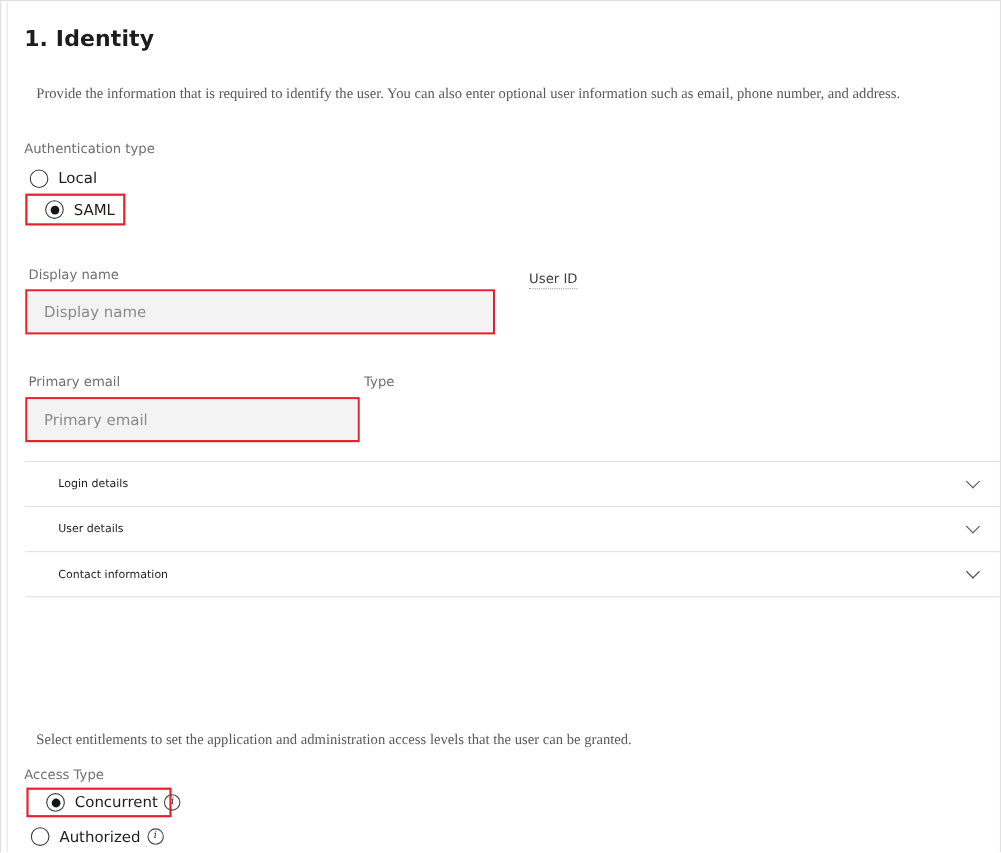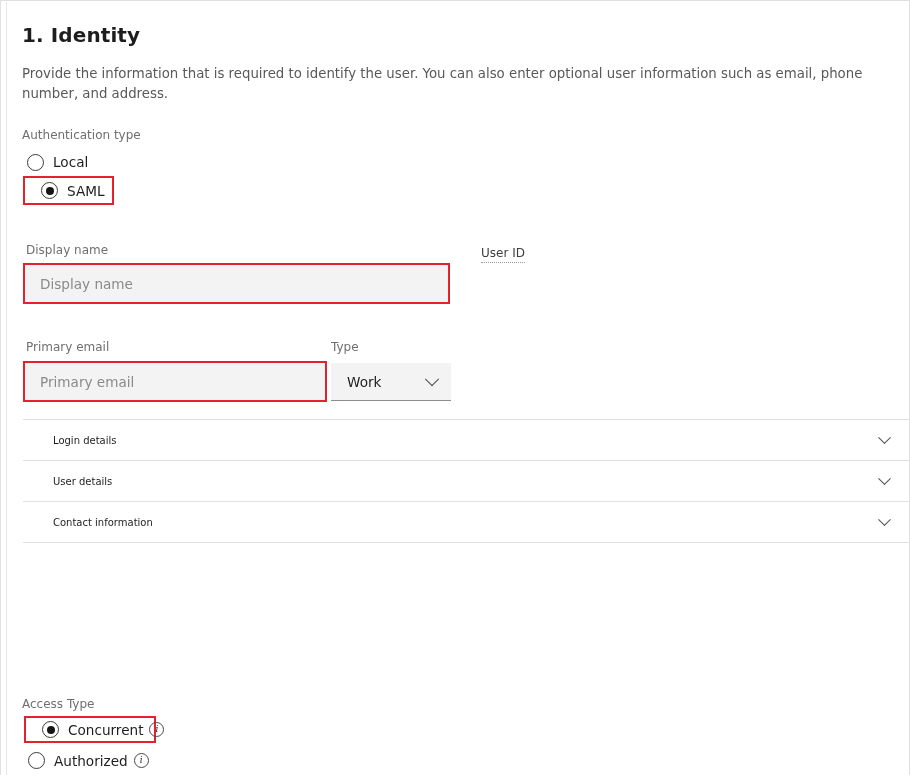--- a/index.html
+++ b/index.html
@@ -42,22 +42,23 @@
     line-height: 26px;
     color: #1d1d1d;
     font-weight: 700;
     margin: 0;
     letter-spacing: 0.1px;
   }
   .section-desc {
     font-size: 13.3px;
     line-height: 20px;
     color: #595959;
-    margin: 0;
+    margin: 11px;
     max-width: 875px;
+    font-family: Liberation Serif, serif;
   }
 
   .field-label {
     font-size: 12px;
     line-height: 16px;
     color: #6f6f6f;
     display: block;
   }
   .field-label.tooltip-label {
     display: inline-block;
@@ -246,43 +247,40 @@
     <div style="position:absolute; left:19px; top:337px;">
       <span class="field-label">Primary email</span>
     </div>
     <div class="input-outline" style="position:absolute; left:16px; top:359px; width:304px; height:41px;">
       <div class="text-input" style="height:100%;">Primary email</div>
     </div>
 
     <div style="position:absolute; left:324px; top:337px;">
       <span class="field-label">Type</span>
     </div>
-    <div style="position:absolute; left:324px; top:361px; width:120px;">
-      <div class="select-input">
-        <span>Work</span>
-        <span class="chev"></span>
-      </div>
-    </div>
 
     <div class="accordion" style="position:absolute; left:16px; top:417px; width:888px;">
       <div class="acc-row">
         <span class="acc-label">Login details</span>
         <span class="acc-chev"></span>
       </div>
       <div class="acc-row">
         <span class="acc-label">User details</span>
         <span class="acc-chev"></span>
       </div>
       <div class="acc-row">
         <span class="acc-label">Contact information</span>
         <span class="acc-chev"></span>
       </div>
     </div>
 
 
+    <div style="position:absolute; left:15px; top:649px; width:873px;">
+      <p class="section-desc">Select entitlements to set the application and administration access levels that the user can be granted.</p>
+    </div>
 
     <div style="position:absolute; left:15px; top:694px;">
       <span class="field-label">Access Type</span>
     </div>
 
     <div style="position:absolute; left:17px; top:714px; width:132px;">
       <div class="radio-row boxed" style="height:27px;">
         <span class="radio-mark checked">
             <span class="dot"></span>
           </span>

